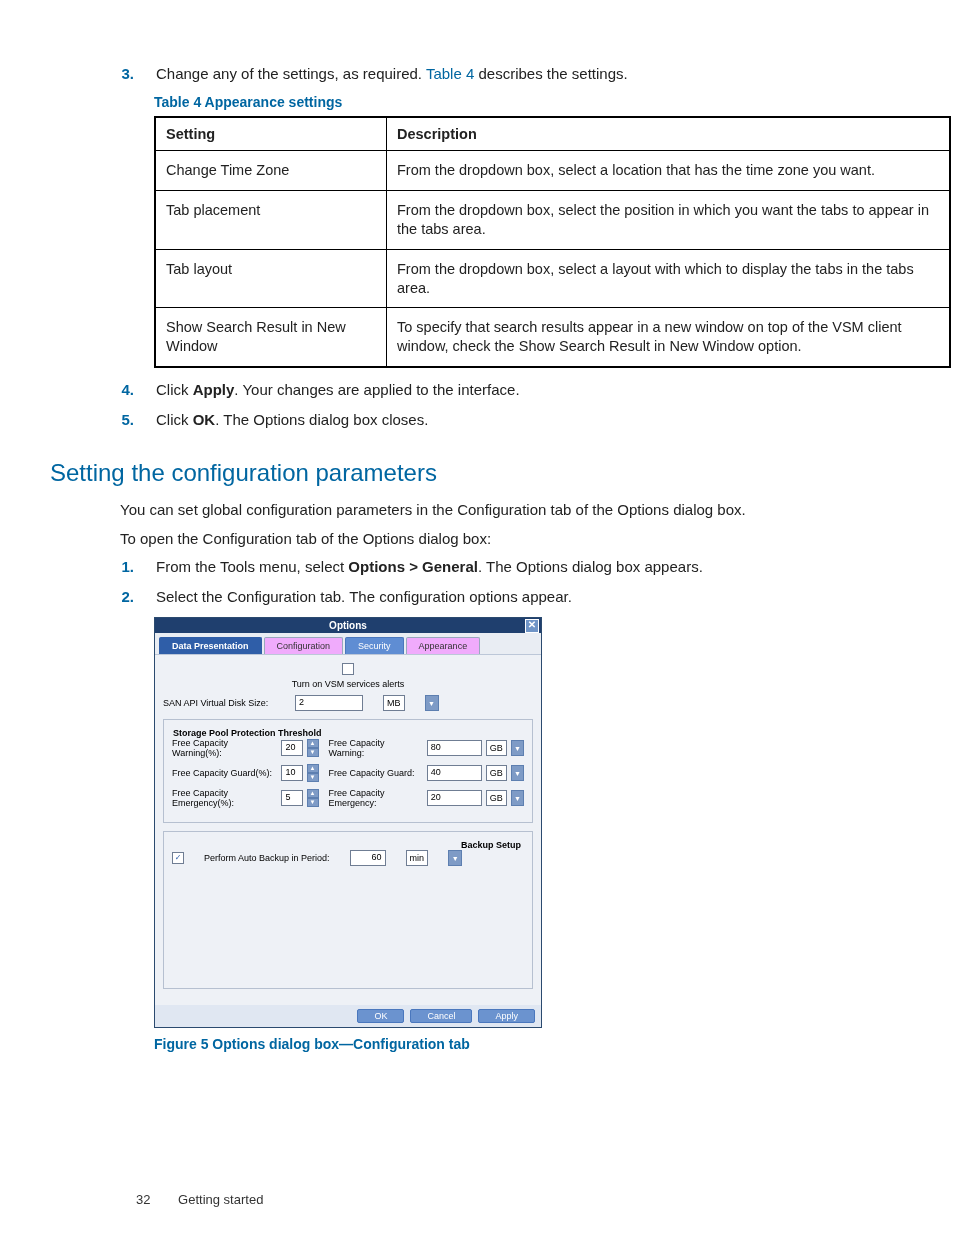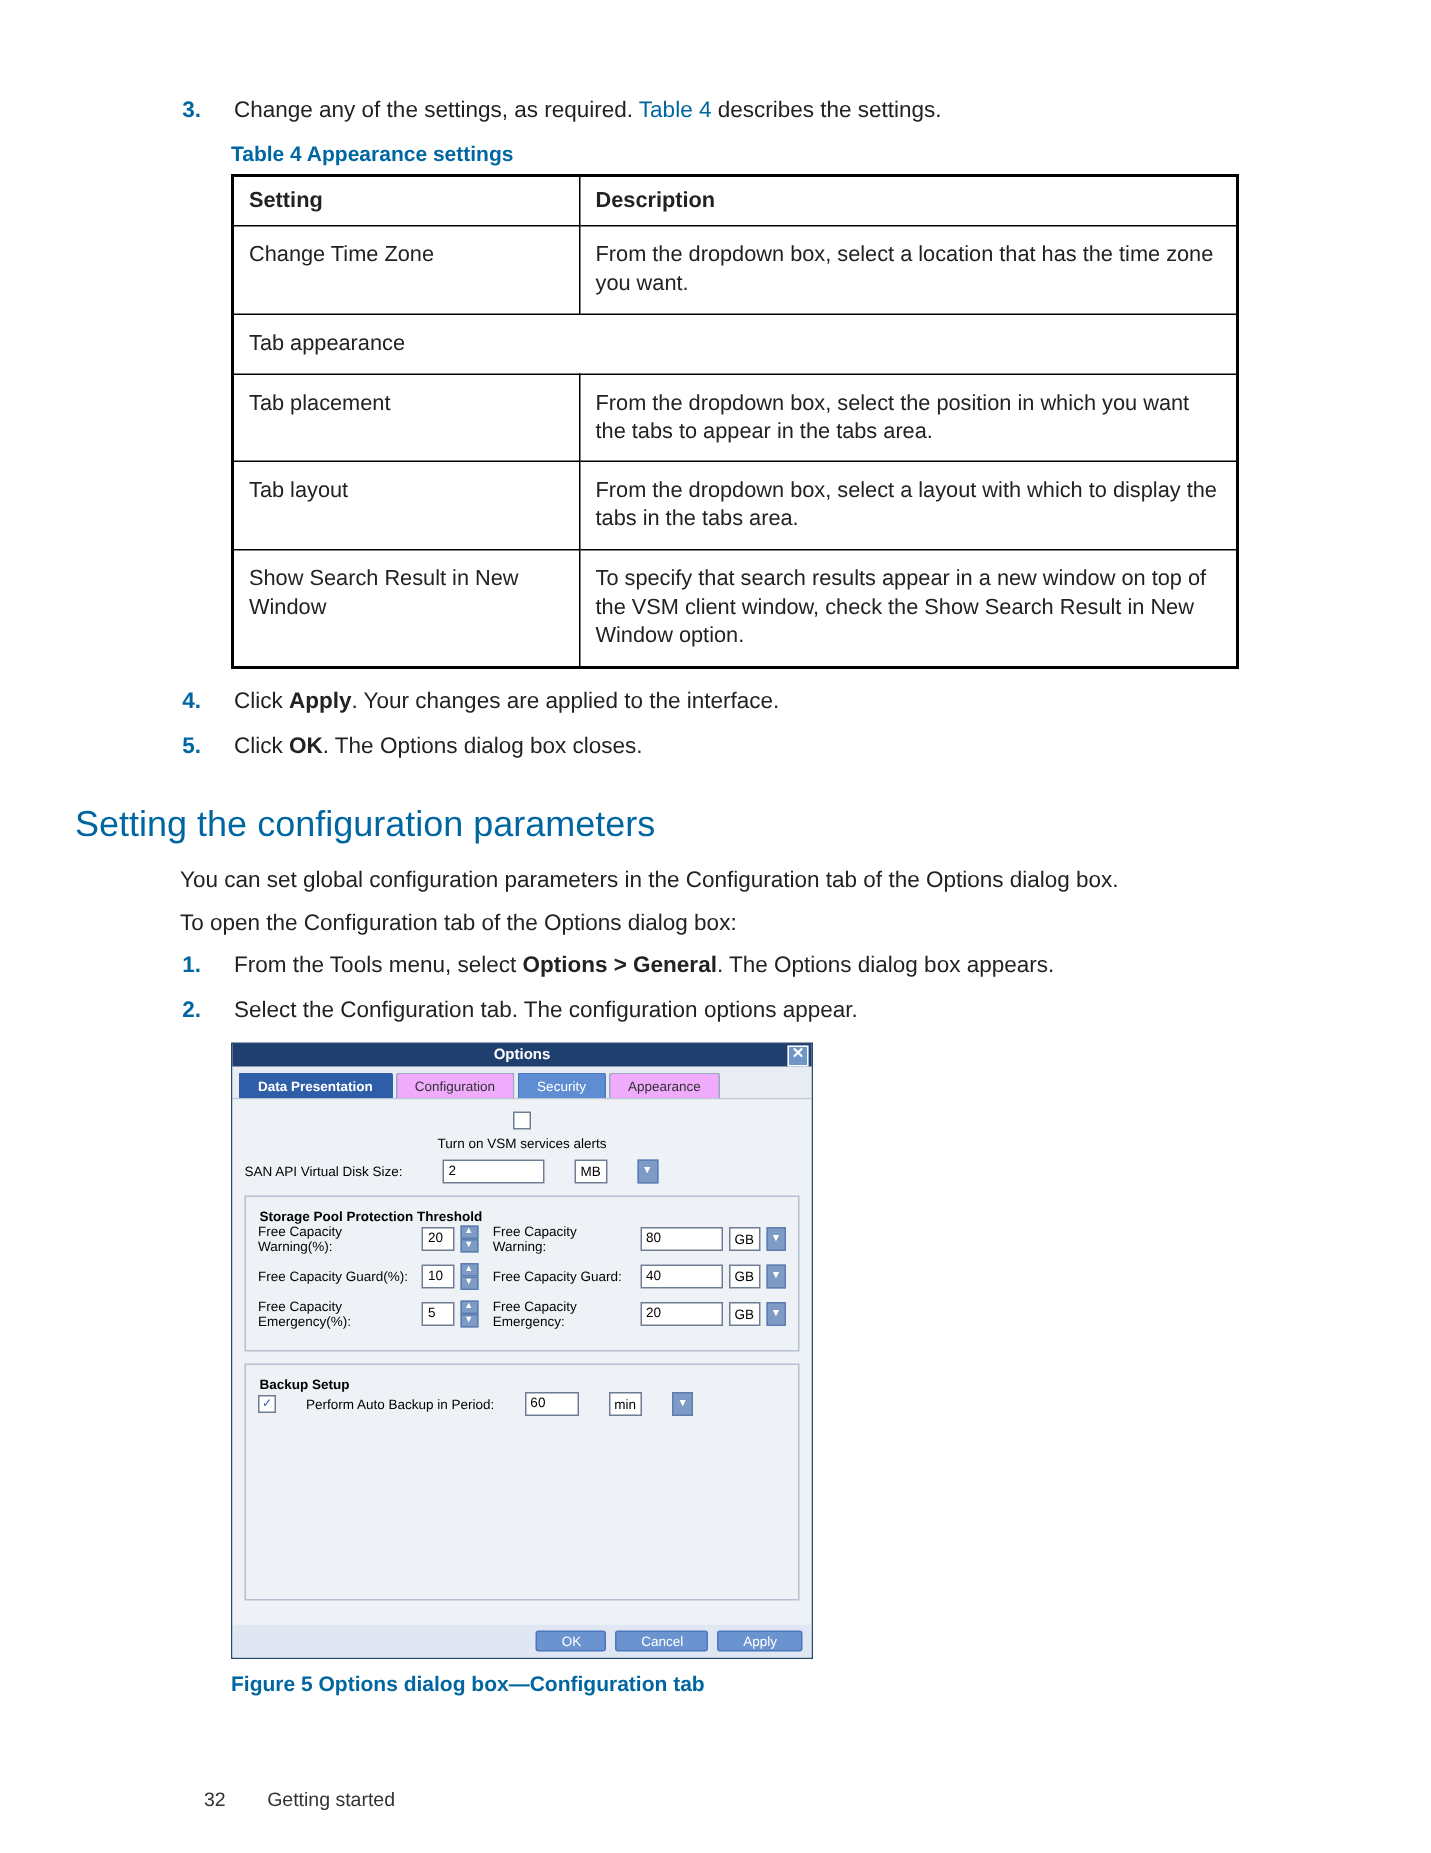--- a/index.html
+++ b/index.html
@@ -41,21 +41,21 @@
   }
   .bold { font-weight: bold; }
   .tbl-caption {
     color: #0066a1;
     font-weight: bold;
     font-size: 14px;
     margin: 4px 0 6px 34px;
   }
   table.settings {
     border-collapse: collapse;
-    width: 672px;
+    width: 797px;
     margin-left: 34px;
     border: 2px solid #000;
     font-size: 14.5px;
   }
   table.settings th {
     text-align: left;
     font-weight: bold;
     padding: 8px 10px;
     border: 1px solid #000;
   }
@@ -228,20 +228,21 @@
     height: 7px;
     background: #7e9bc6;
     color: #fff;
     font-size: 6px;
     line-height: 7px;
     text-align: center;
     border: 1px solid #5d7fb0;
   }
   .backup-box {
     min-height: 140px;
+    text-align: right;
   }
   .dlg-foot {
     background: #e0e7f2;
     padding: 4px 6px;
     display: flex;
     justify-content: flex-end;
     gap: 6px;
   }
   .dlg-btn {
     background: #6b93cf;
@@ -282,23 +283,20 @@
 
   <table class="settings">
     <tbody>
         <tr>
       <th class="col-setting">Setting</th>
       <th>Description</th>
     </tr>
     <tr>
       <td>Change Time Zone</td>
       <td>From the dropdown box, select a location that has the time zone you want.</td>
-    </tr>
-    <tr>
-      <td colspan="2">Tab appearance</td>
     </tr>
     <tr>
       <td>Tab placement</td>
       <td>From the dropdown box, select the position in which you want the tabs to appear in the tabs area.</td>
     </tr>
     <tr>
       <td>Tab layout</td>
       <td>From the dropdown box, select a layout with which to display the tabs in the tabs area.</td>
     </tr>
     <tr>

